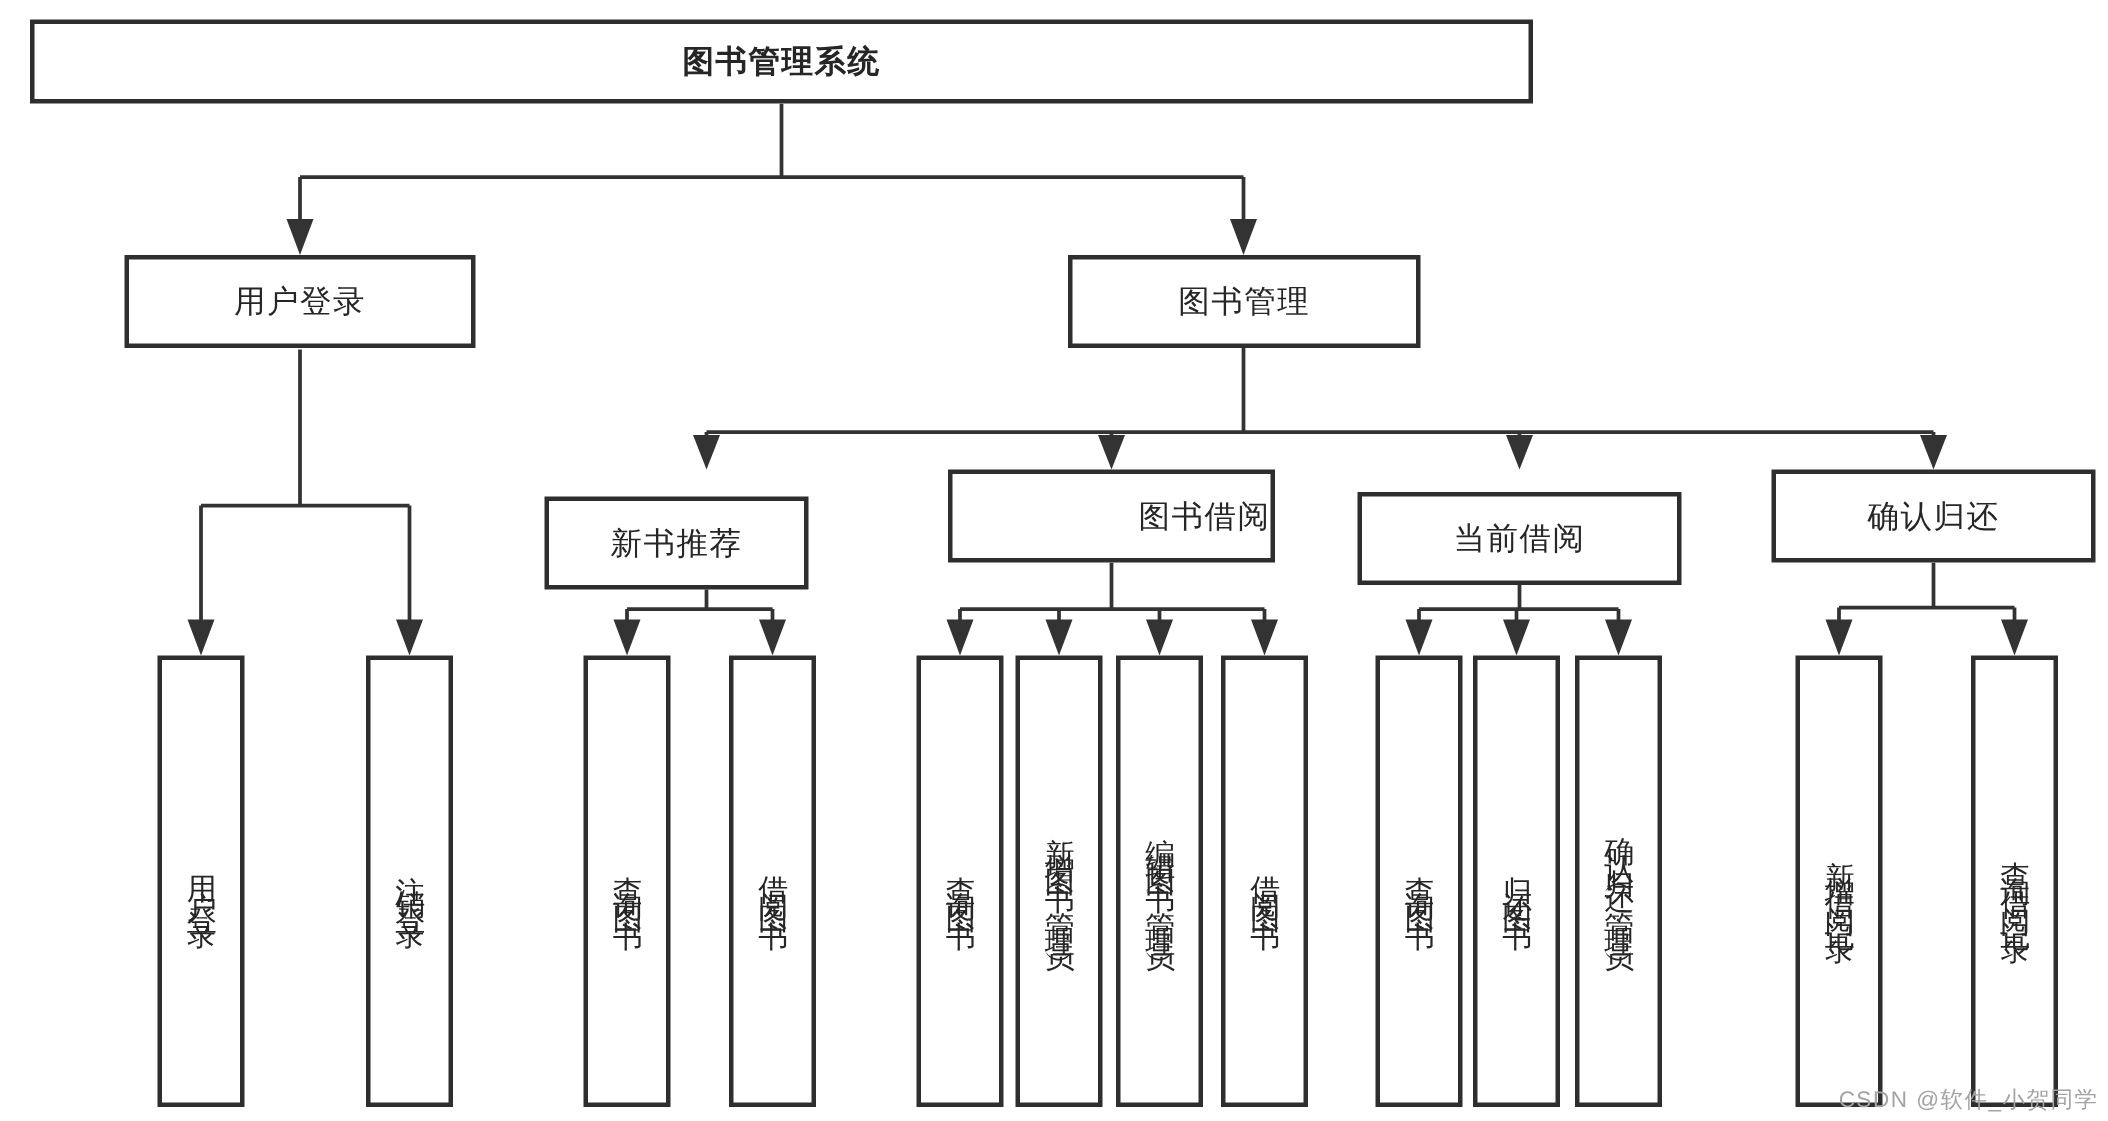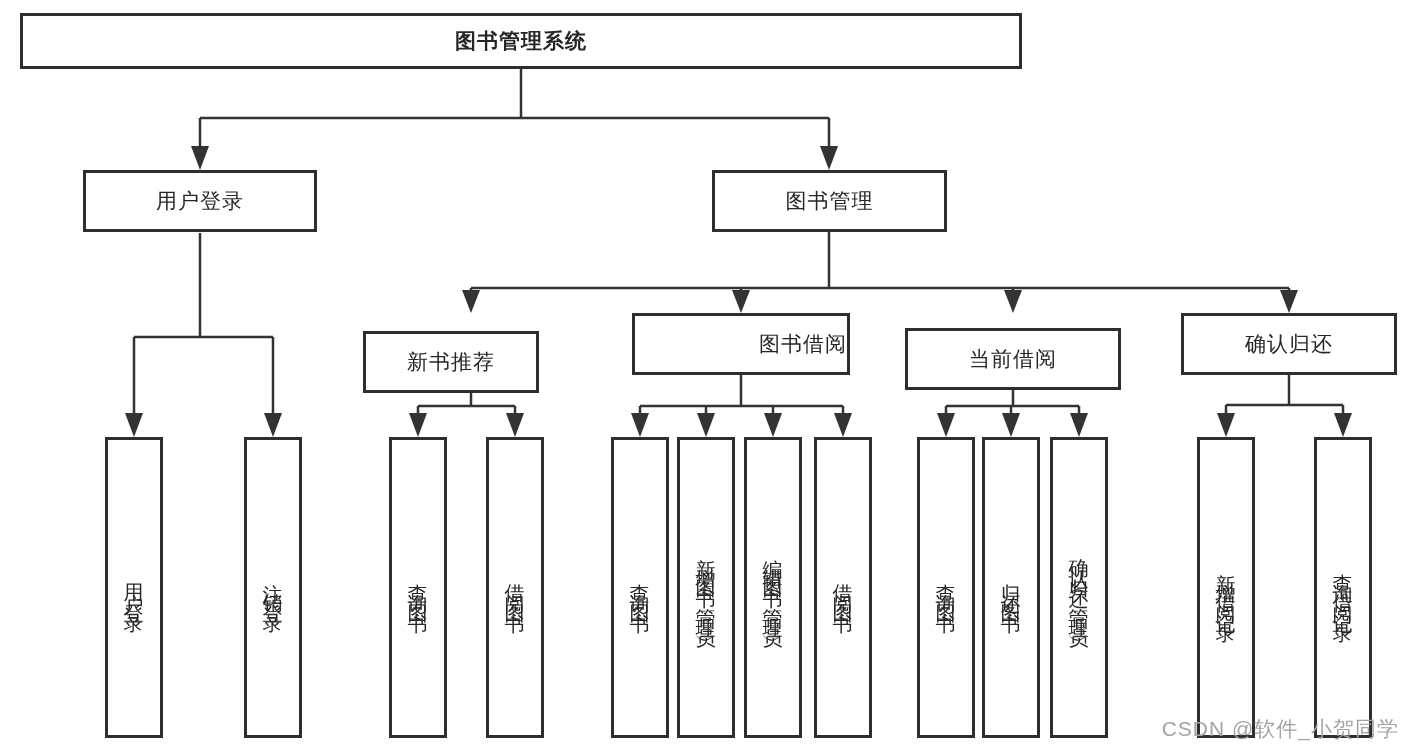--- a/index.html
+++ b/index.html
@@ -31,21 +31,21 @@
     writing-mode:vertical-rl;
     text-orientation:mixed;
     letter-spacing:10px;
     line-height:1;
     white-space:nowrap;
   }
   #watermark{
     position:absolute;
     right:6px;bottom:4px;
     color:#a3a3a3;
-    font-size:21px;
+    font-size:15px;
     letter-spacing:1px;
     z-index:2;
   }
 </style>
 </head>
 <body>
 
 <div id="canvas">
 
   <svg id="wires" width="1405" height="747" viewBox="0 0 1405 747">

